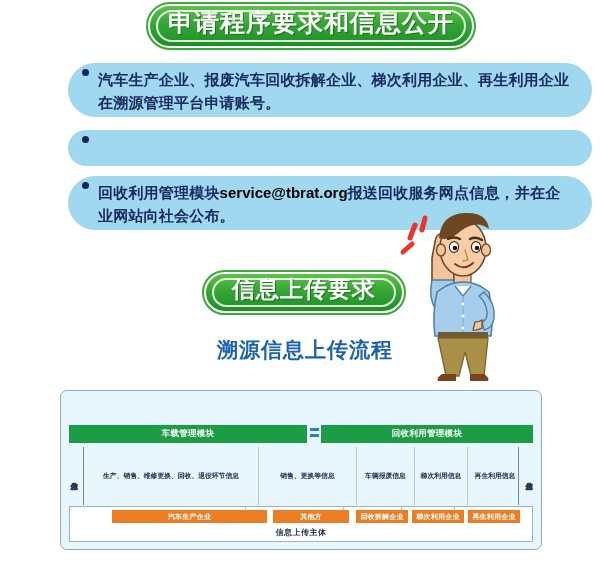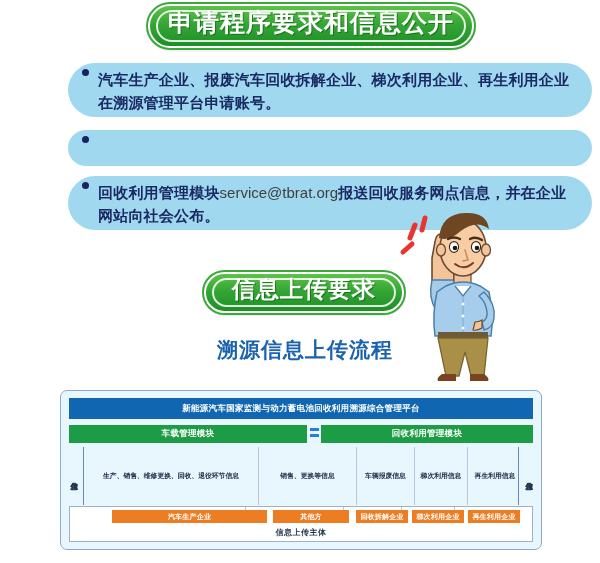--- a/index.html
+++ b/index.html
@@ -74,22 +74,22 @@
     margin-right: 9px;
   }
   .pill .pill-text {
     font-size: 15px;
     line-height: 1.5;
     color: #1a2a63;
     font-weight: bold;
     letter-spacing: 0.2px;
   }
   .pill .pill-text .email {
-    color: #404040;
-    font-weight: normal;
+    color: #000000;
+    font-weight: bold;
     letter-spacing: 0;
   }
   #pill-1 { left: 68px; top: 63px; width: 524px; height: 54px; }
   #pill-2 { left: 68px; top: 130px; width: 524px; height: 36px; }
   #pill-3 { left: 68px; top: 176px; width: 524px; height: 54px; }
 
   
   #flow-subtitle {
     position: absolute;
     left: 0; right: 0;
@@ -340,21 +340,20 @@
   <rect x="40" y="134" width="50" height="6" fill="#6f5a33"></rect>
 
   <path d="M40 140 l50 0 l-4 38 l-13 0 l-6 -24 l-6 24 l-13 0 z" fill="#a98f47" stroke="#7a6530" stroke-width="1.3"></path>
 
   <path d="M44 176 q-6 4 -4 7 l18 0 l0 -7 z" fill="#7a4320"></path>
   <path d="M72 176 l0 7 l18 0 q2 -3 -4 -7 z" fill="#7a4320"></path>
 </svg>
 
 <div id="flow-diagram">
 
-  <div id="platform-bar">新能源汽车国家监测与动力蓄电池回收利用溯源综合管理平台</div>
 
   <div class="module-bar" id="module-vehicle">车载管理模块</div>
 
   <div id="module-equals">
     <div class="eq-bar"></div>
     <div class="eq-bar"></div>
   </div>
 
   <div class="module-bar" id="module-recycle">回收利用管理模块</div>
 

